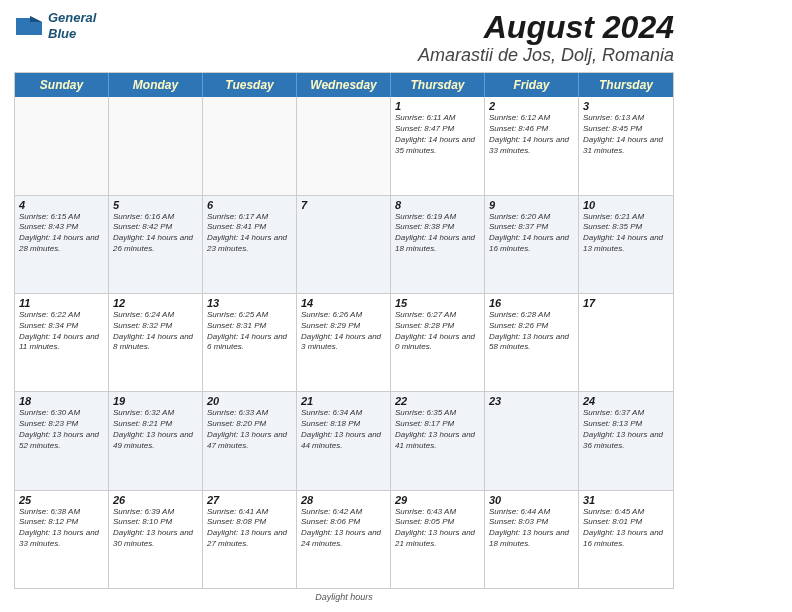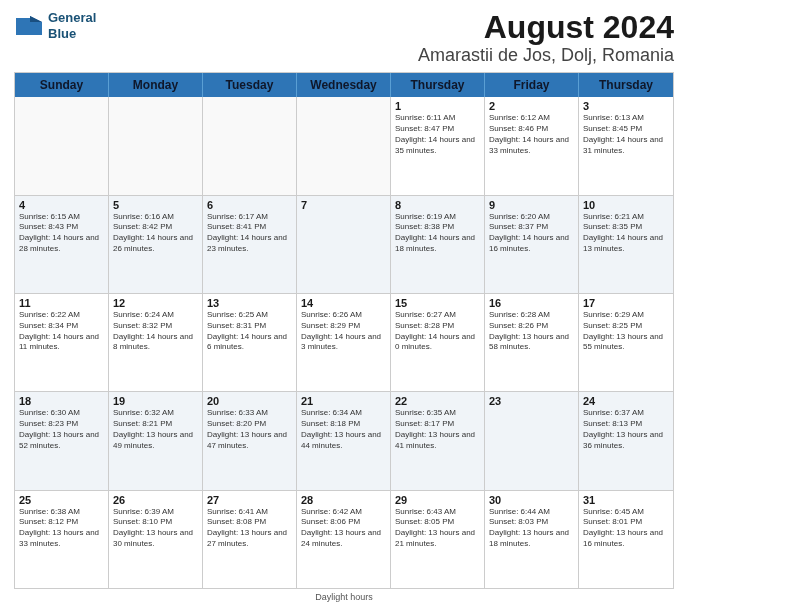--- a/index.html
+++ b/index.html
@@ -9,20 +9,21 @@
       width: 792px;
       height: 612px;
       overflow: hidden;
     }
     .page {
       width: 688px;
       height: 612px;
       padding: 10px 14px;
       display: flex;
       flex-direction: column;
+      font-style: italic;
     }
     .header {
       display: flex;
       align-items: flex-start;
       justify-content: space-between;
       margin-bottom: 6px;
     }
     .logo {
       display: flex;
       align-items: center;
@@ -56,21 +57,21 @@
       display: flex;
       flex-direction: column;
       border: 1px solid #ccc;
     }
     .cal-header-row {
       display: grid;
       grid-template-columns: repeat(7, 1fr);
       background: #2e75b6;
     }
     .cal-header-cell {
-      color: #0f172a;
+      color: #fef9c3;
       font-weight: bold;
       font-size: 12px;
       text-align: center;
       padding: 5px 2px;
       border-right: 1px solid #5a9fd4;
     }
     .cal-header-cell:last-child { border-right: none; }
     .cal-body {
       display: flex;
       flex-direction: column;
@@ -260,24 +261,20 @@
           </div>
           <div class="cal-cell">
             <span class="day-num">16</span>
             <div class="cell-text">Sunrise: 6:28 AM
 Sunset: 8:26 PM
 Daylight: 13 hours
 and 58 minutes.</div>
           </div>
           <div class="cal-cell">
             <span class="day-num">17</span>
-            <div class="cell-text">Sunrise: 6:29 AM
-Sunset: 8:25 PM
-Daylight: 13 hours
-and 55 minutes.</div>
           </div>
         </div>
         <div class="cal-row">
           <div class="cal-cell shaded">
             <span class="day-num">18</span>
             <div class="cell-text">Sunrise: 6:30 AM
 Sunset: 8:23 PM
 Daylight: 13 hours
 and 52 minutes.</div>
           </div>

